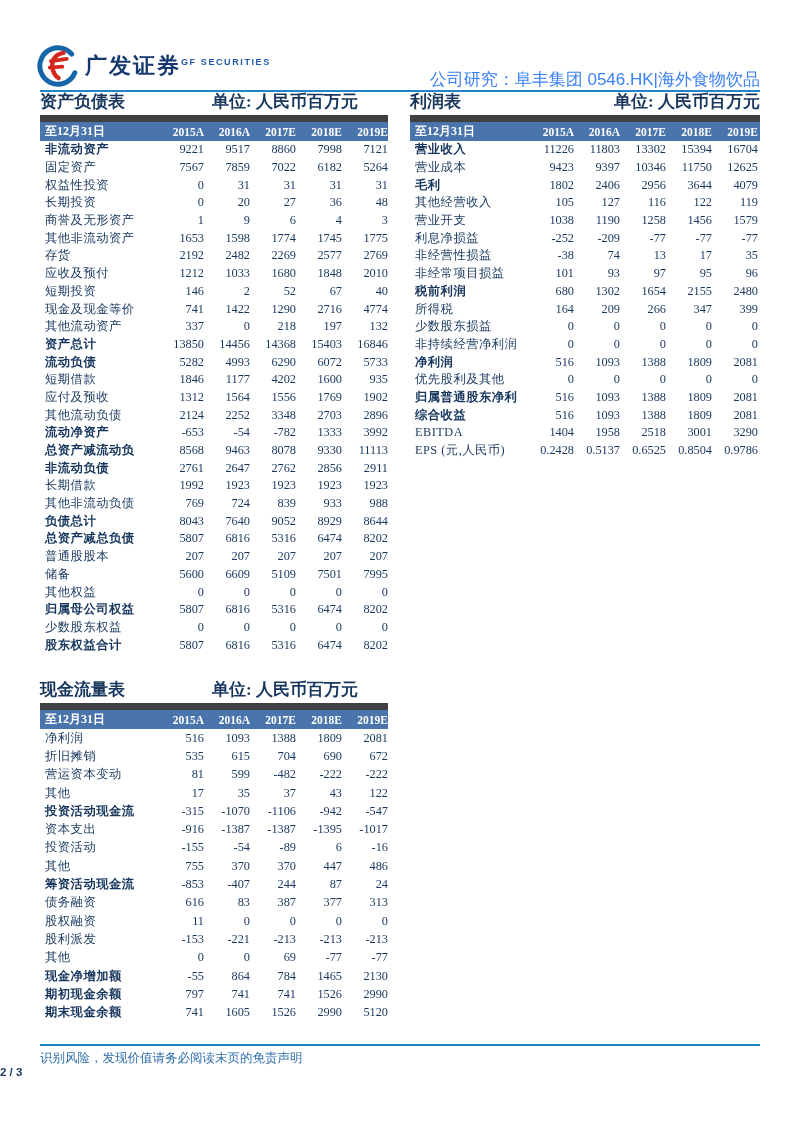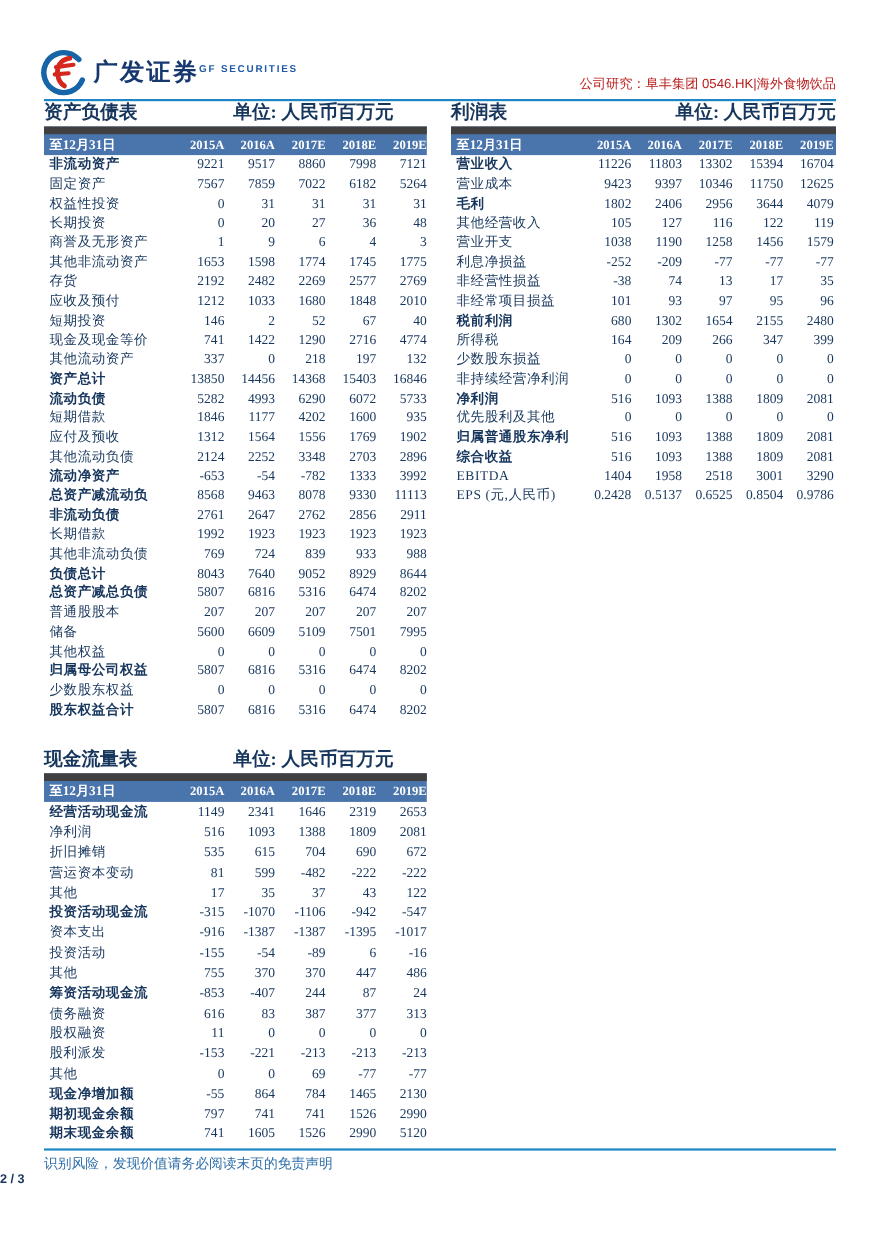--- a/index.html
+++ b/index.html
@@ -8,21 +8,21 @@
 
   
   .logo{position:absolute;left:36px;top:44px;display:flex;align-items:center;}
   .logo-mark{width:44px;height:44px;}
   .logo-texts{margin-left:5px;display:flex;flex-direction:row;line-height:1;}
   .logo-cn{font-family:"Liberation Sans",sans-serif;font-weight:bold;font-size:22px;
            color:#16386e;letter-spacing:2px;}
   .logo-en{font-family:"Liberation Sans",sans-serif;font-weight:bold;font-size:9px;
            color:#1f5aa8;letter-spacing:1.6px;margin-top:3px;}
   .research-line{position:absolute;right:40px;top:68px;font-family:"Liberation Sans",sans-serif;
-           font-size:12px;color:#b91c1c;}
+           font-size:17px;color:#3b82f6;}
   .header-rule{position:absolute;left:40px;right:40px;top:90px;height:2px;background:#1f86c6;}
 
   
   .fin-table{position:absolute;color:#17365d;}
   .tbl-title{position:relative;display:flex;font-weight:bold;font-size:17px;
              color:#17365d;height:17px;align-items:flex-end;margin-bottom:2px;}
   .tbl-title .unit{margin-left:auto;}
   .unit-abs .unit{margin-left:0;position:absolute;left:172px;bottom:0;}
   .t-head{display:flex;align-items:center;background:#4a74ac;color:#ffffff;
           font-weight:bold;font-size:11.5px;height:19px;border-top:7px solid #404040;}
@@ -480,28 +480,20 @@
     </div>
     <div class="t-head">
       <span class="t-label-h">至12月31日</span>
     <span class="t-cell">2015A</span>
         <span class="t-cell">2016A</span>
         <span class="t-cell">2017E</span>
         <span class="t-cell">2018E</span>
         <span class="t-cell">2019E</span>
       </div>
     <div class="t-body">
-        <div class="t-row bold">
-          <span class="t-label">经营活动现金流</span>
-          <span class="t-cell">1149</span>
-          <span class="t-cell">2341</span>
-          <span class="t-cell">1646</span>
-          <span class="t-cell">2319</span>
-          <span class="t-cell">2653</span>
-        </div>
         <div class="t-row">
           <span class="t-label">净利润</span>
           <span class="t-cell">516</span>
           <span class="t-cell">1093</span>
           <span class="t-cell">1388</span>
           <span class="t-cell">1809</span>
           <span class="t-cell">2081</span>
         </div>
         <div class="t-row">
           <span class="t-label">折旧摊销</span>

